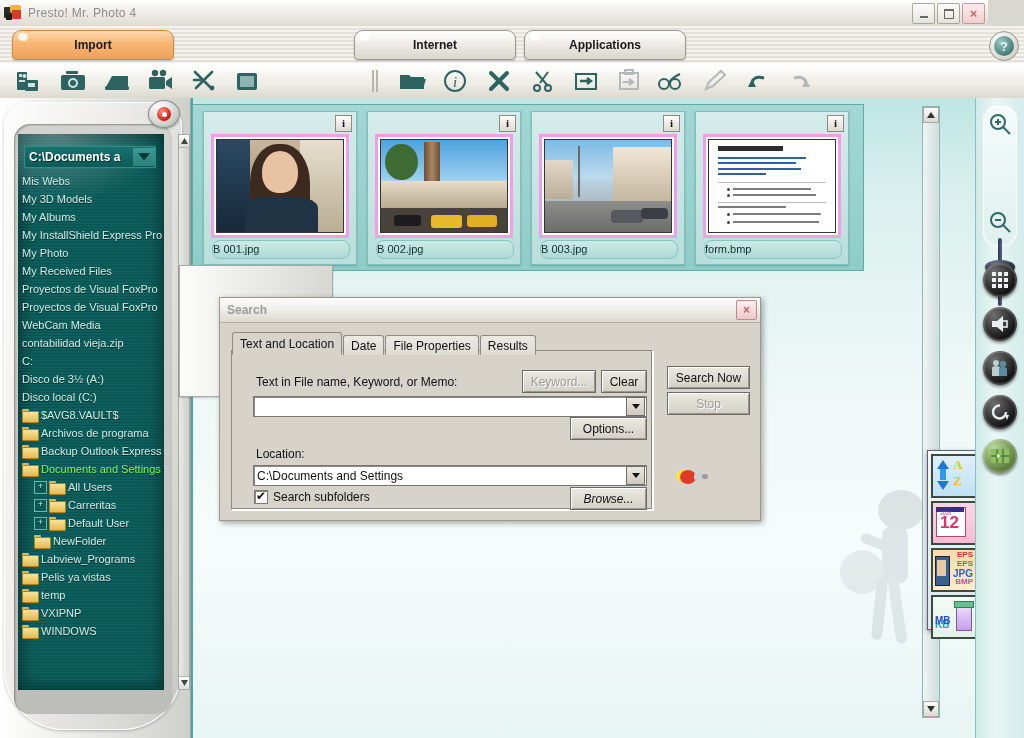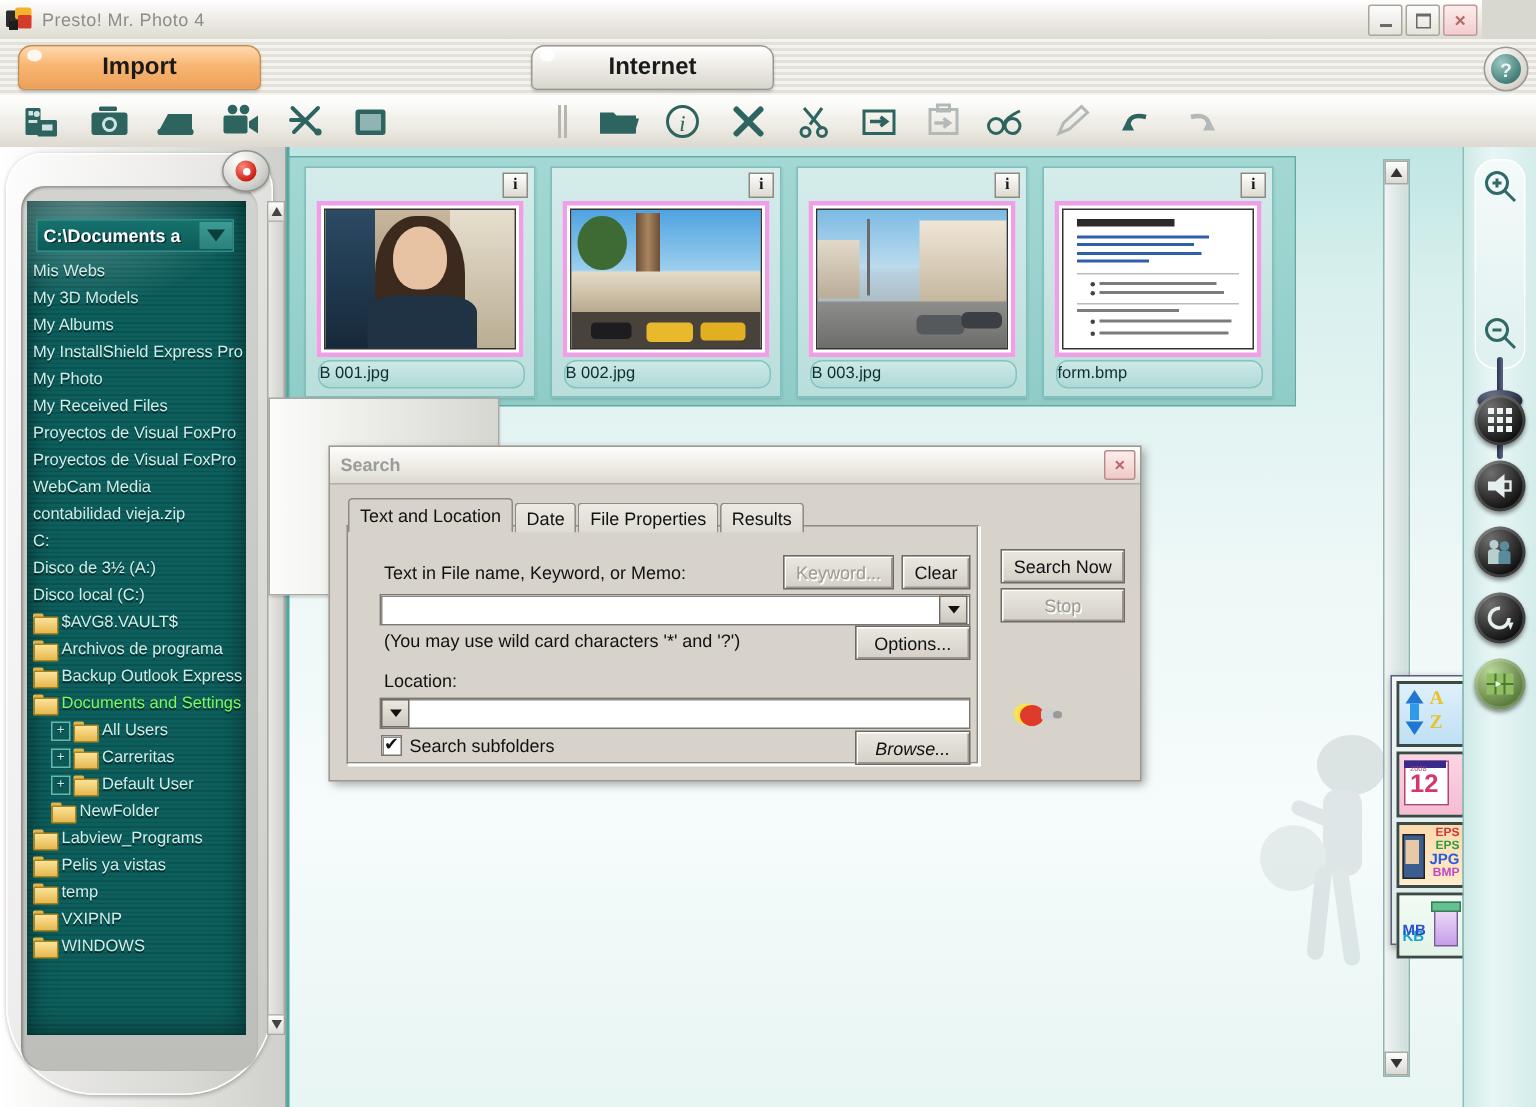--- a/index.html
+++ b/index.html
@@ -43,21 +43,21 @@
     position:absolute;left:0;top:26px;width:1024px;height:37px;
     background:
       repeating-linear-gradient(#f4f3ef,#f4f3ef 2px,#e3e1da 2px,#e3e1da 4px);
     border-bottom:1px solid #c9c6bd;
   }
   .tab{
     position:absolute;top:4px;height:28px;
     border:1px solid #9b9890;border-radius:9px 9px 4px 4px;
     background:linear-gradient(#ffffff,#f1efe9 40%,#d9d6cd);
     display:flex;align-items:center;justify-content:center;
-    font-size:16px;font-weight:bold;color:#1a1a1a;
+    font-size:12px;font-weight:bold;color:#1a1a1a;
     box-shadow:0 1px 2px rgba(0,0,0,.18);
   }
   .tab.active{
     background:linear-gradient(#ffd9b0,#f8b673 45%,#eda15a);
     border-color:#c98b45;
   }
   .tab .gl{position:absolute;left:5px;top:2px;width:10px;height:8px;border-radius:50%;background:rgba(255,255,255,.85);}
   .helpbtn{
     position:absolute;right:5px;top:5px;width:28px;height:28px;border-radius:50%;
     background:radial-gradient(circle at 35% 30%,#ffffff,#d9d6cd 70%,#b6b3aa);
@@ -348,20 +348,24 @@
   </div>
 
   <div class="tabstrip">
     <div class="tab active" style="left:12px;width:160px;">
       <span class="gl"></span>
       <span>Import</span>
     </div>
     <div class="tab" style="left:354px;width:160px;">
       <span class="gl"></span>
       <span>Internet</span>
+    </div>
+    <div class="tab" style="left:524px;width:160px;">
+      <span class="gl"></span>
+      <span>Applications</span>
     </div>
     <div class="helpbtn">
       <div class="inner">?</div>
     </div>
   </div>
 
   <div class="toolbar">
     <div class="sheen"></div>
 
     <div class="tbtn" style="left:14px;">
@@ -921,29 +925,29 @@
           <span>Clear</span>
         </div>
 
         <div class="combo" style="left:21px;top:45px;width:392px;">
           <div class="v"></div>
           <div class="dd">
               <i></i>
             </div>
         </div>
 
-        <div class="lbl" style="left:24px;top:69px;">(You may use wild card characters '*' and '?')</div>
 
         <div class="btn" style="left:338px;top:66px;width:75px;">
           <span>Options...</span>
         </div>
 
         <div class="lbl" style="left:24px;top:96px;">Location:</div>
 
         <div class="combo" style="left:21px;top:114px;width:392px;">
+          <div class="v">C:\Documents and Settings</div>
           <div class="dd">
               <i></i>
             </div>
         </div>
 
         <div class="cbx" style="left:22px;top:139px;">
           <span class="bx">
               <span class="tick">✔</span>
             </span>
           <span class="ct">Search subfolders</span>

